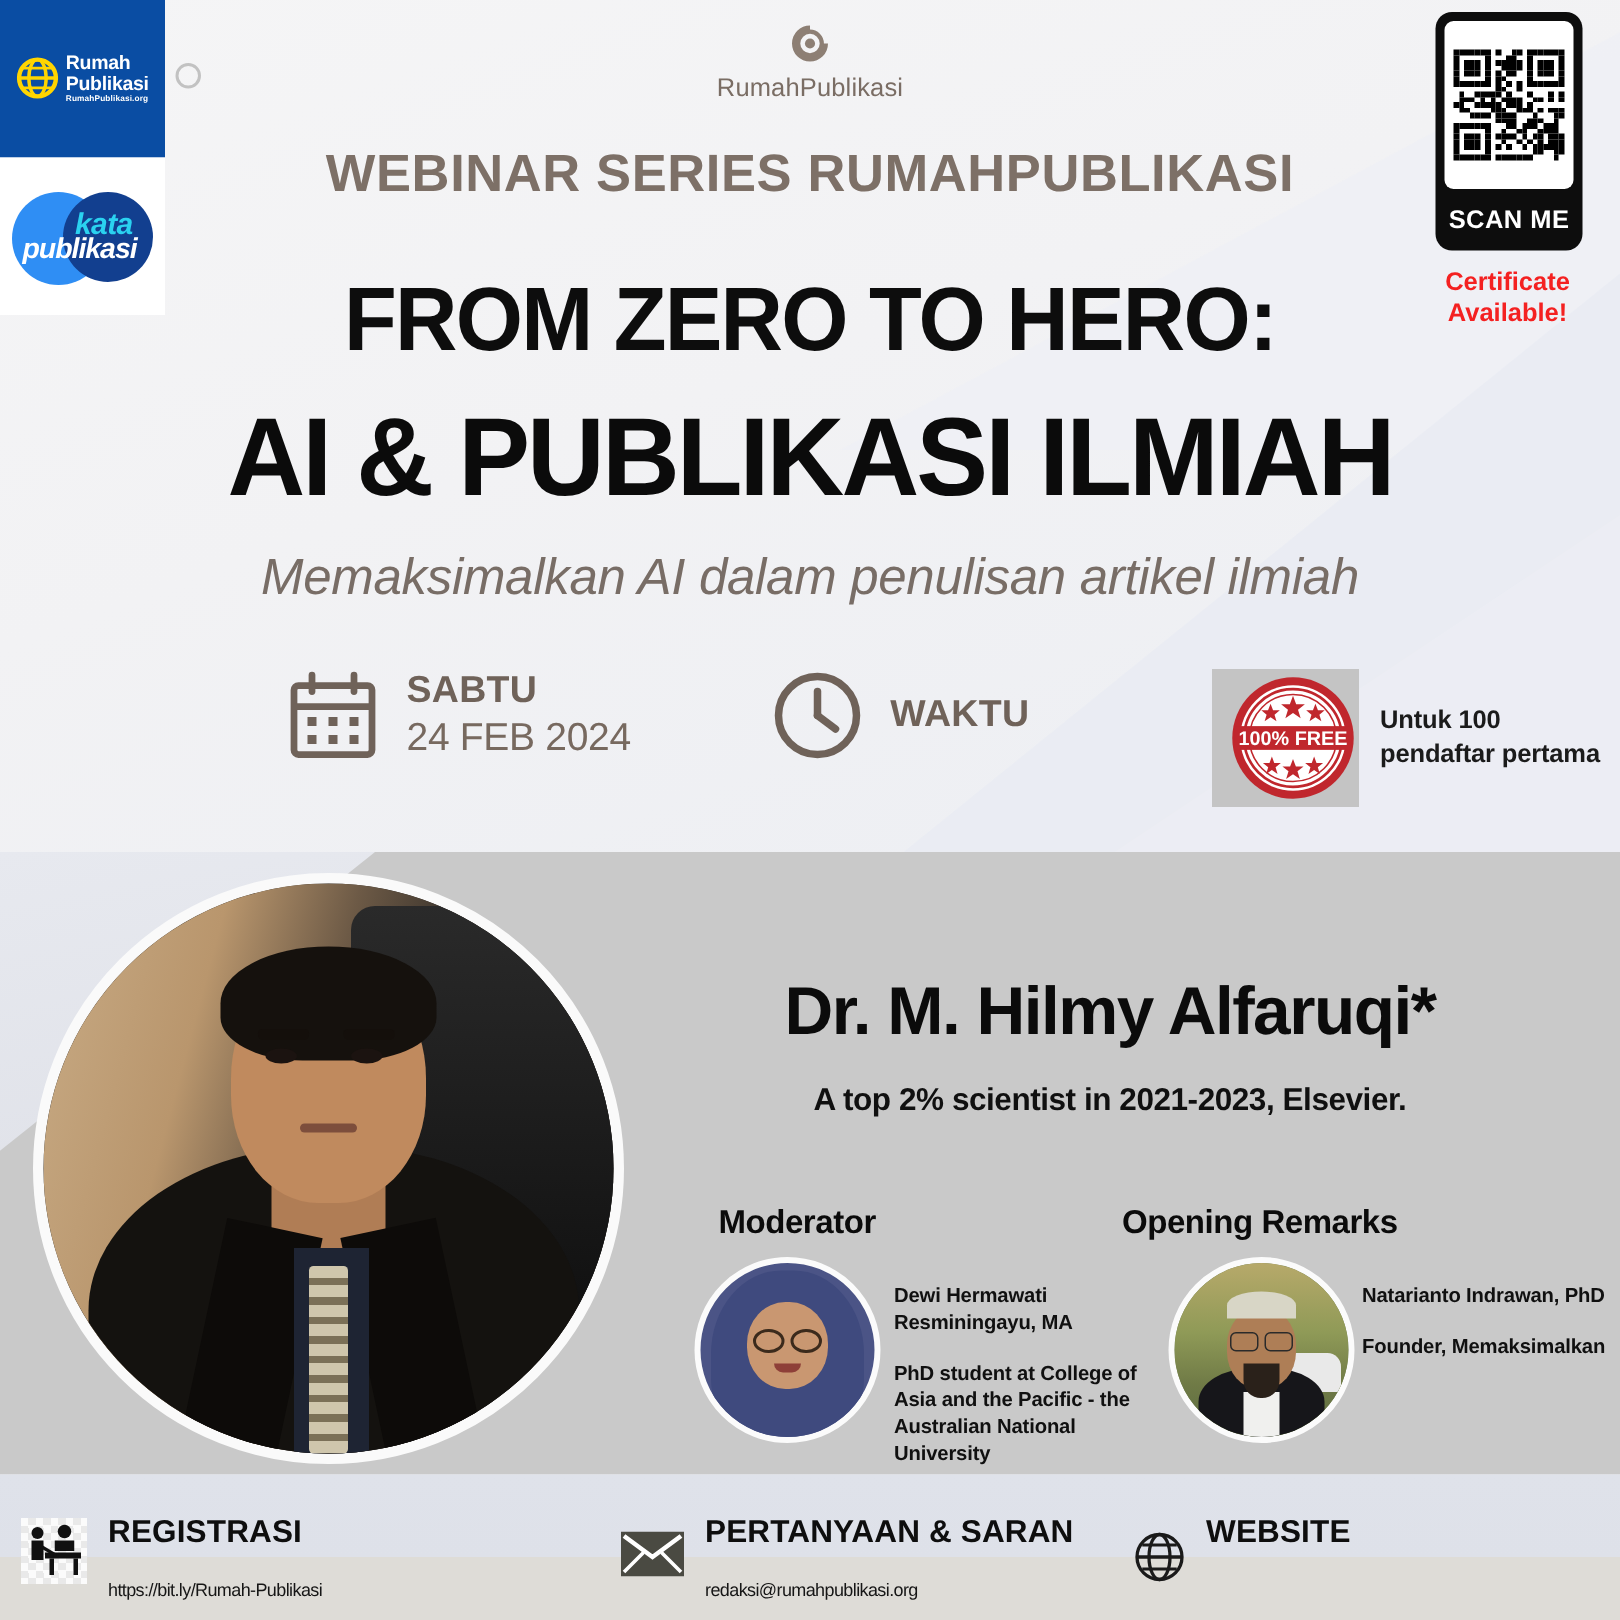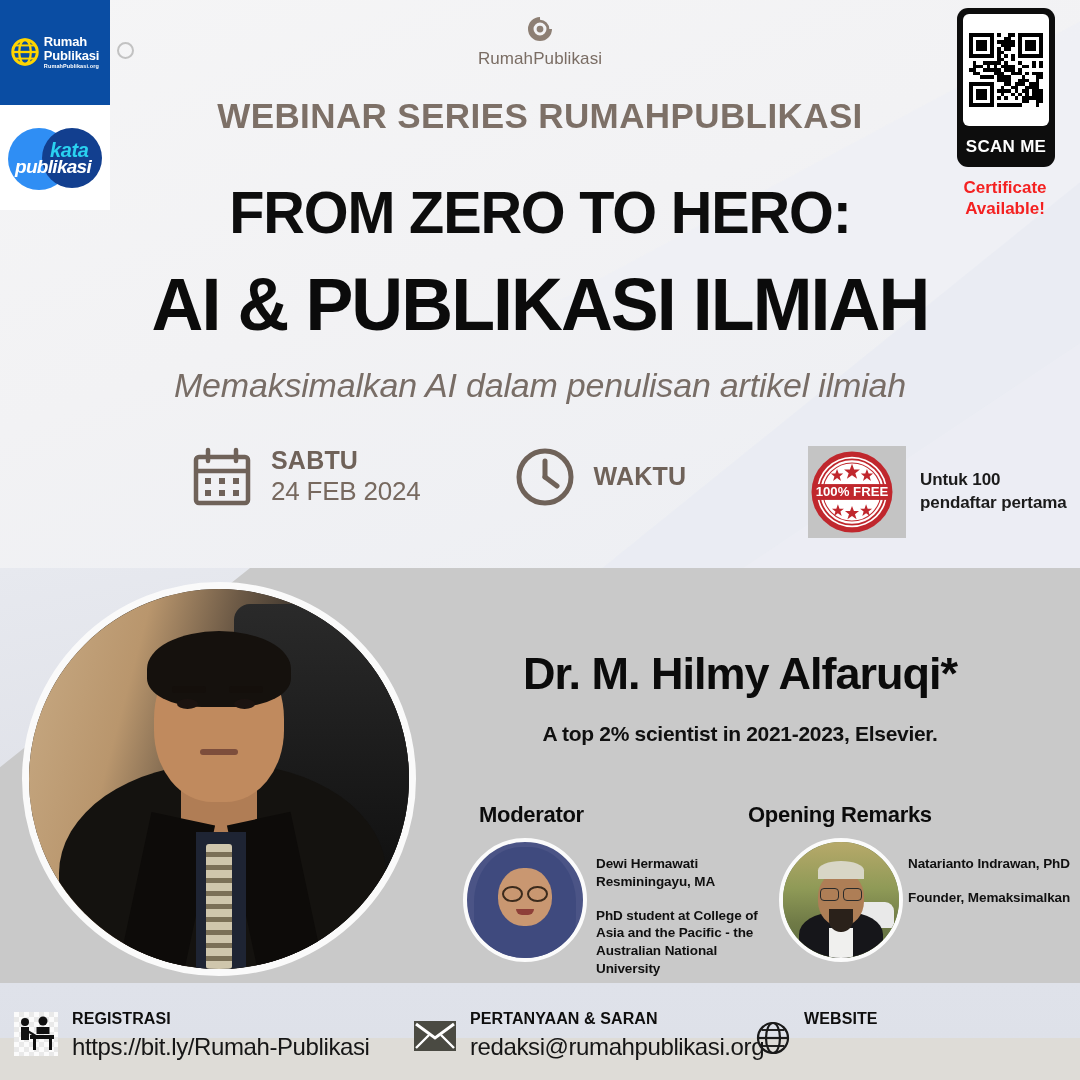--- a/index.html
+++ b/index.html
@@ -160,21 +160,21 @@
   }
   .info-txt .value {
     font-size: 26px; color: #77695f; letter-spacing: -.2px; line-height: 1.18; margin-top: 2px;
   }
 
   .free-wrap {
     position: absolute; left: 808px; top: 446px; display: flex; align-items: center; gap: 14px;
   }
   .free-box {
     width: 98px; height: 92px; background: #c4c4c4;
-    display: flex; align-items: center; justify-content: flex-start;
+    display: flex; align-items: center; justify-content: flex-end;
   }
   .free-note {
     font-size: 17px; font-weight: bold; color: #1b1b1b; line-height: 1.35; letter-spacing: -.1px;
   }
 
   
   .speaker-photo {
     position: absolute; left: 22px; top: 582px; width: 394px; height: 394px;
     border-radius: 50%; border: 7px solid #fafafa; overflow: hidden;
     background: #2b2620;
@@ -266,24 +266,24 @@
   .pi-mod { left: 596px; top: 855px; width: 165px; }
   .pi-open { left: 908px; top: 855px; width: 170px; }
   .person-info .gap { height: 16px; }
 
   
   .foot-item { position: absolute; display: flex; align-items: flex-start; gap: 14px; }
   .fi-reg  { left: 14px;  top: 1010px; }
   .fi-ask  { left: 414px; top: 1010px; }
   .fi-web  { left: 756px; top: 1010px; }
   .foot-txt .ft-label {
-    font-size: 16px; font-weight: bold; color: #0e0e0e; letter-spacing: .1px; line-height: 1.1;
+    font-size: 21px; font-weight: bold; color: #0e0e0e; letter-spacing: .1px; line-height: 1.1;
   }
   .foot-txt .ft-value {
-    font-size: 24px; color: #161616; letter-spacing: -.4px; margin-top: 6px; line-height: 1.1;
+    font-size: 12px; color: #161616; letter-spacing: -.4px; margin-top: 21px; line-height: 1.1;
   }
   .fi-icon { flex: 0 0 auto; margin-top: 11px; }
   .reg-icon-box { width: 44px; height: 44px; margin-top: 2px;
     background: repeating-conic-gradient(#e9e9e9 0% 25%, #fbfbfb 0% 50%) 0 0/10px 10px; }
 </style>
 </head>
 <body>
 
 <div class="poster">
 

